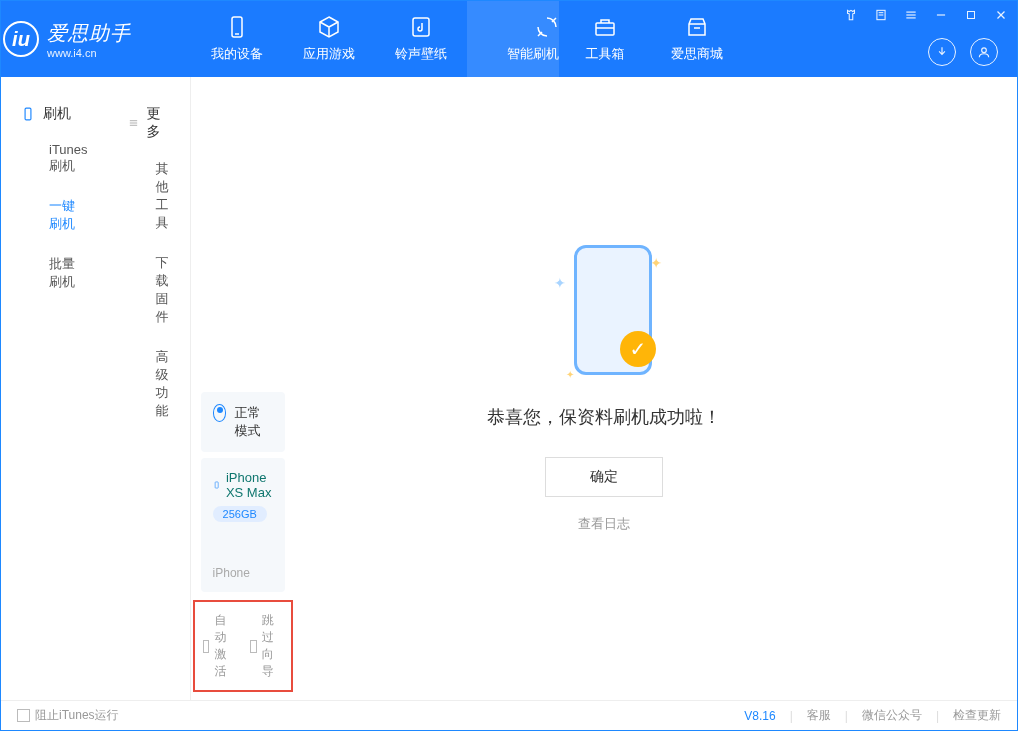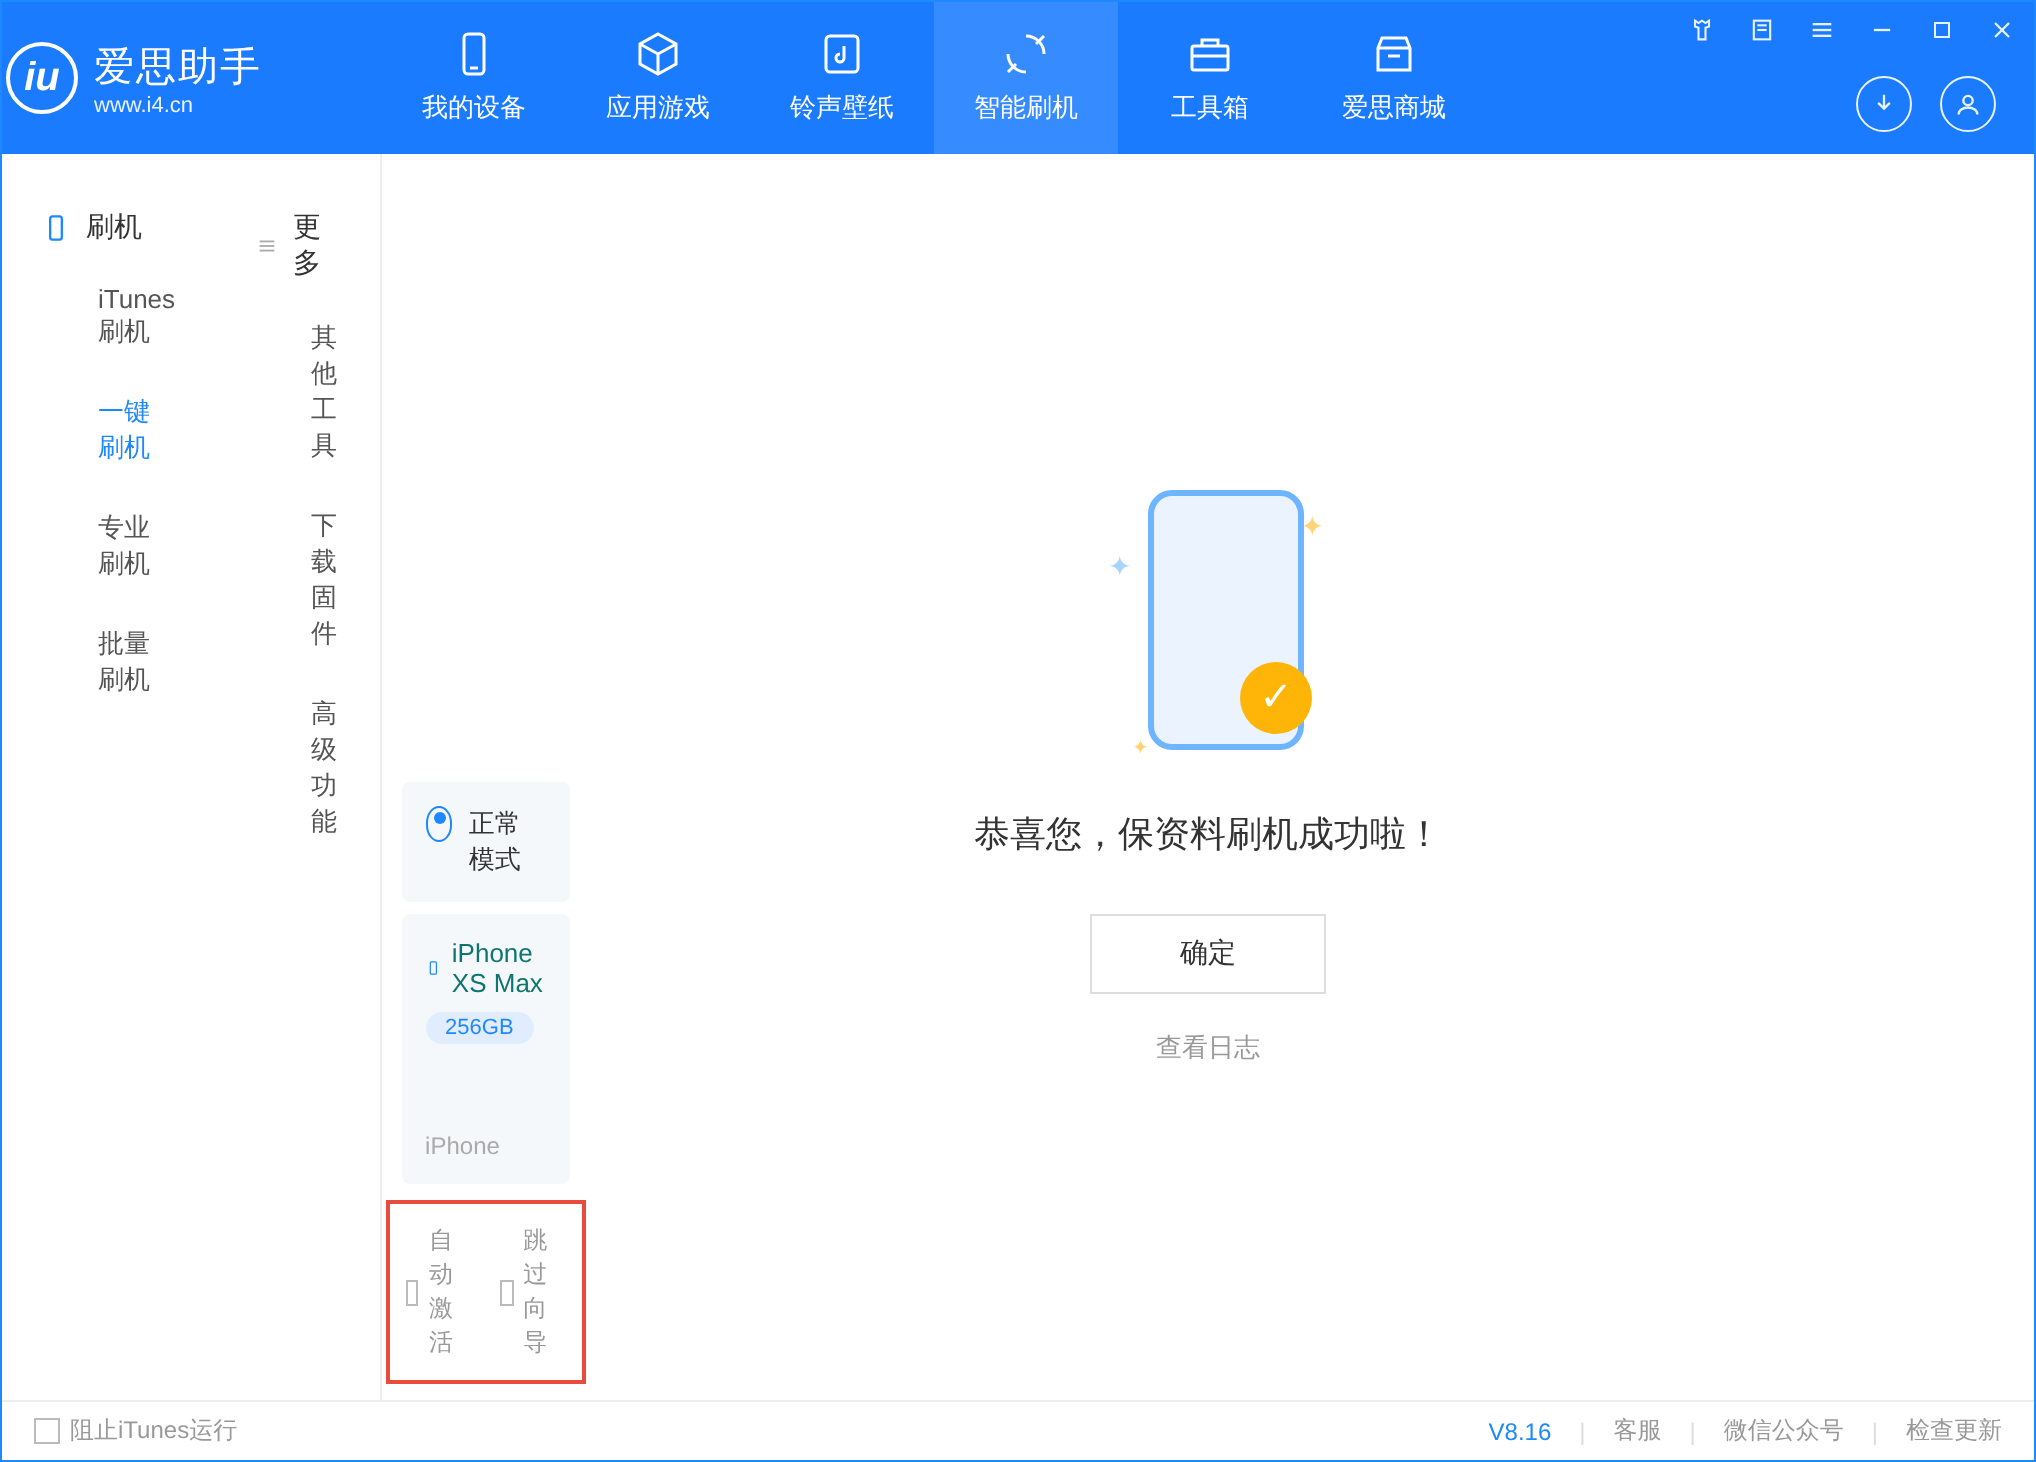--- a/index.html
+++ b/index.html
@@ -1,25 +1,25 @@
 <!DOCTYPE html>
 <html><head>
 <meta charset="utf-8">
 <style>
 * { margin: 0; padding: 0; box-sizing: border-box; font-family: "Microsoft YaHei", Arial, sans-serif; }
 body { background: #fff; width: 1018px; height: 731px; overflow: hidden; border: 1px solid #1e88ff; }
 .header { background: linear-gradient(to bottom, #1b7bff, #1b7bff); height: 76px; display: flex; align-items: center; color: #fff; }
 .logo-area { display: flex; align-items: center; padding: 0 2px; width: 190px; }
 .logo-circle { width: 36px; height: 36px; border: 2px solid #fff; border-radius: 50%; display: flex; align-items: center; justify-content: center; font-weight: bold; font-size: 20px; font-style: italic; margin-right: 8px; }
 .logo-text { display: flex; flex-direction: column; }
-.brand { font-size: 20px; font-weight: 500; letter-spacing: 1px; }
+.brand { font-size: 20px; font-weight: 500; letter-spacing: 1px; font-style: italic; }
 .site { font-size: 11px; opacity: 0.9; }
 .nav { display: flex; height: 100%; }
 .nav-item { width: 92px; display: flex; flex-direction: column; align-items: center; justify-content: center; cursor: pointer; font-size: 13px; }
-.nav-item.active { background: rgba(255,255,255,0.12); }
+.nav-item.active { background: rgba(255,255,255,0.12); align-items: flex-end; }
 .nav-icon { width: 24px; height: 24px; margin-bottom: 6px; }
 .win-controls { position: absolute; right: 6px; top: 4px; display: flex; gap: 8px; }
 .win-btn { width: 22px; height: 22px; display: flex; align-items: center; justify-content: center; color: #fff; cursor: pointer; opacity: 0.9; }
 .header-right { position: absolute; right: 20px; top: 38px; display: flex; gap: 14px; }
 .hr-btn { width: 28px; height: 28px; border: 1.5px solid #fff; border-radius: 50%; display: flex; align-items: center; justify-content: center; cursor: pointer; opacity: 0.9; }
 .body { display: flex; height: calc(100% - 76px - 30px); }
 .sidebar { width: 190px; border-right: 1px solid #eee; padding-top: 20px; display: flex; flex-direction: row; }
 .side-group { padding: 0 20px 6px; }
 .side-title { display: flex; align-items: center; gap: 8px; font-size: 14px; color: #333; font-weight: 500; padding: 8px 0; }
 .side-item { padding: 11px 0 11px 28px; font-size: 13px; color: #555; cursor: pointer; }
@@ -165,21 +165,20 @@
   <div class="sidebar">
     <div class="side-group">
       <div class="side-title">
         <svg width="14" height="14" viewBox="0 0 24 24" fill="none" stroke="#1e88ff" stroke-width="2">
             <rect x="7" y="2" width="10" height="20" rx="2"></rect>
           </svg>
         <span>刷机</span>
       </div>
       <div class="side-item">iTunes刷机</div>
       <div class="side-item active">一键刷机</div>
-      <div class="side-item">专业刷机</div>
       <div class="side-item">批量刷机</div>
     </div>
     <div class="side-group">
       <div class="side-title">
         <svg width="14" height="14" viewBox="0 0 24 24" stroke="#aaa" stroke-width="2">
             <line x1="4" y1="7" x2="20" y2="7"></line>
             <line x1="4" y1="12" x2="20" y2="12"></line>
             <line x1="4" y1="17" x2="20" y2="17"></line>
           </svg>
         <span>更多</span>

